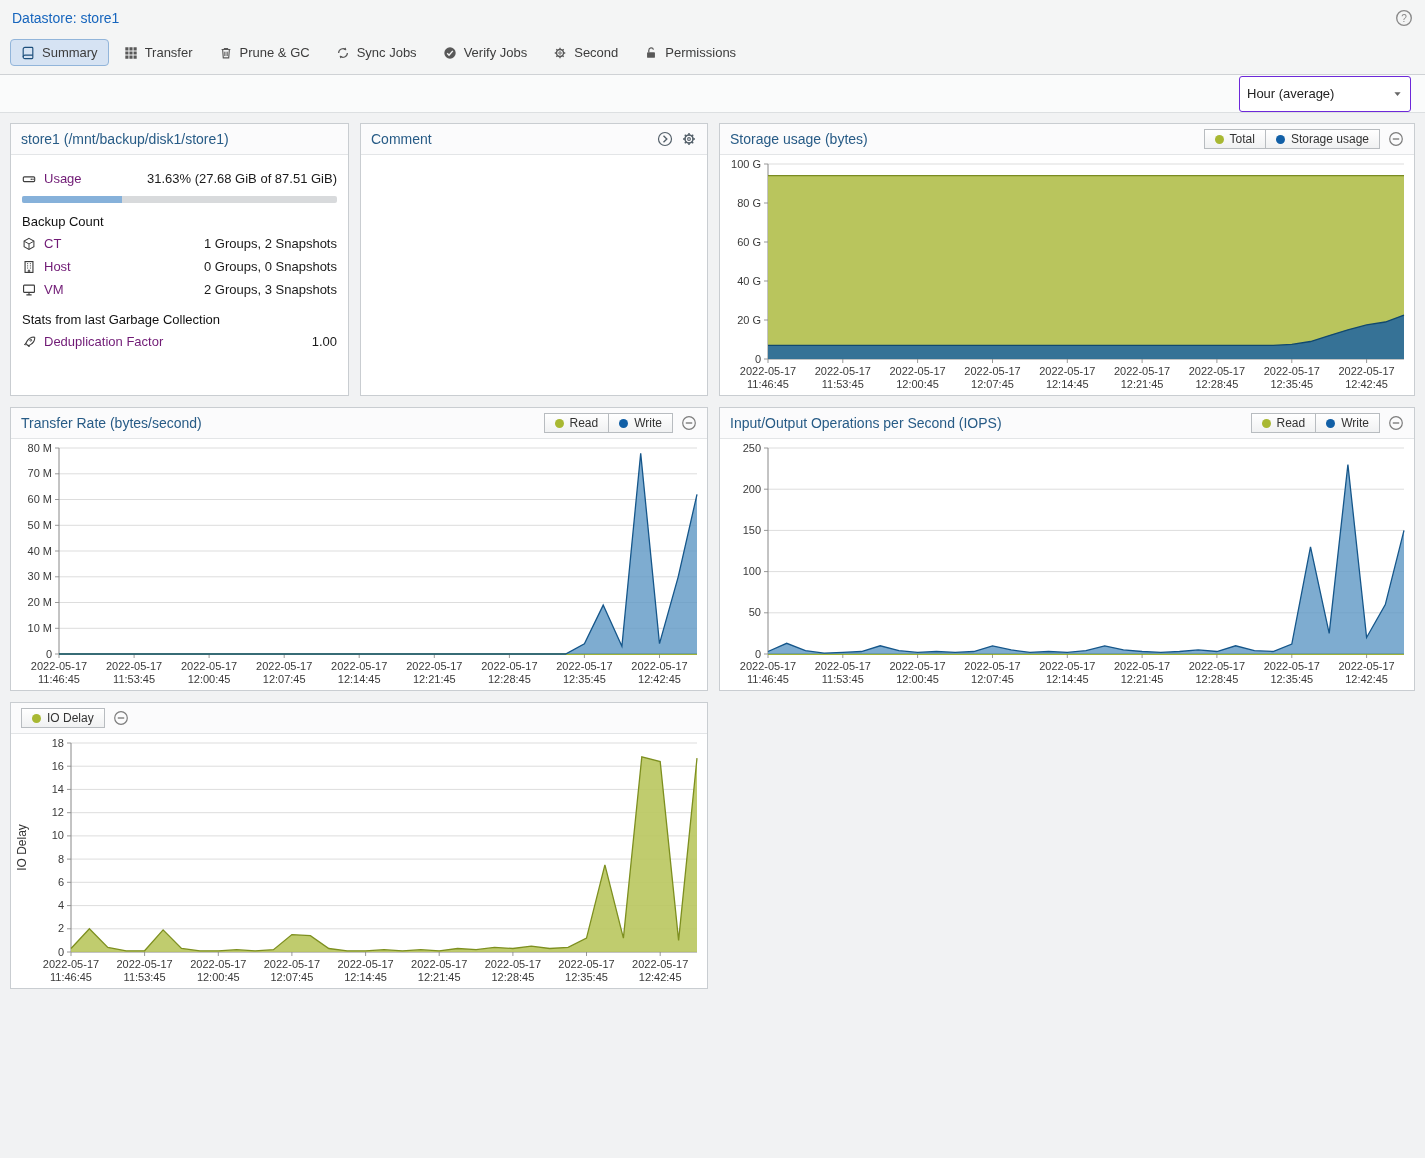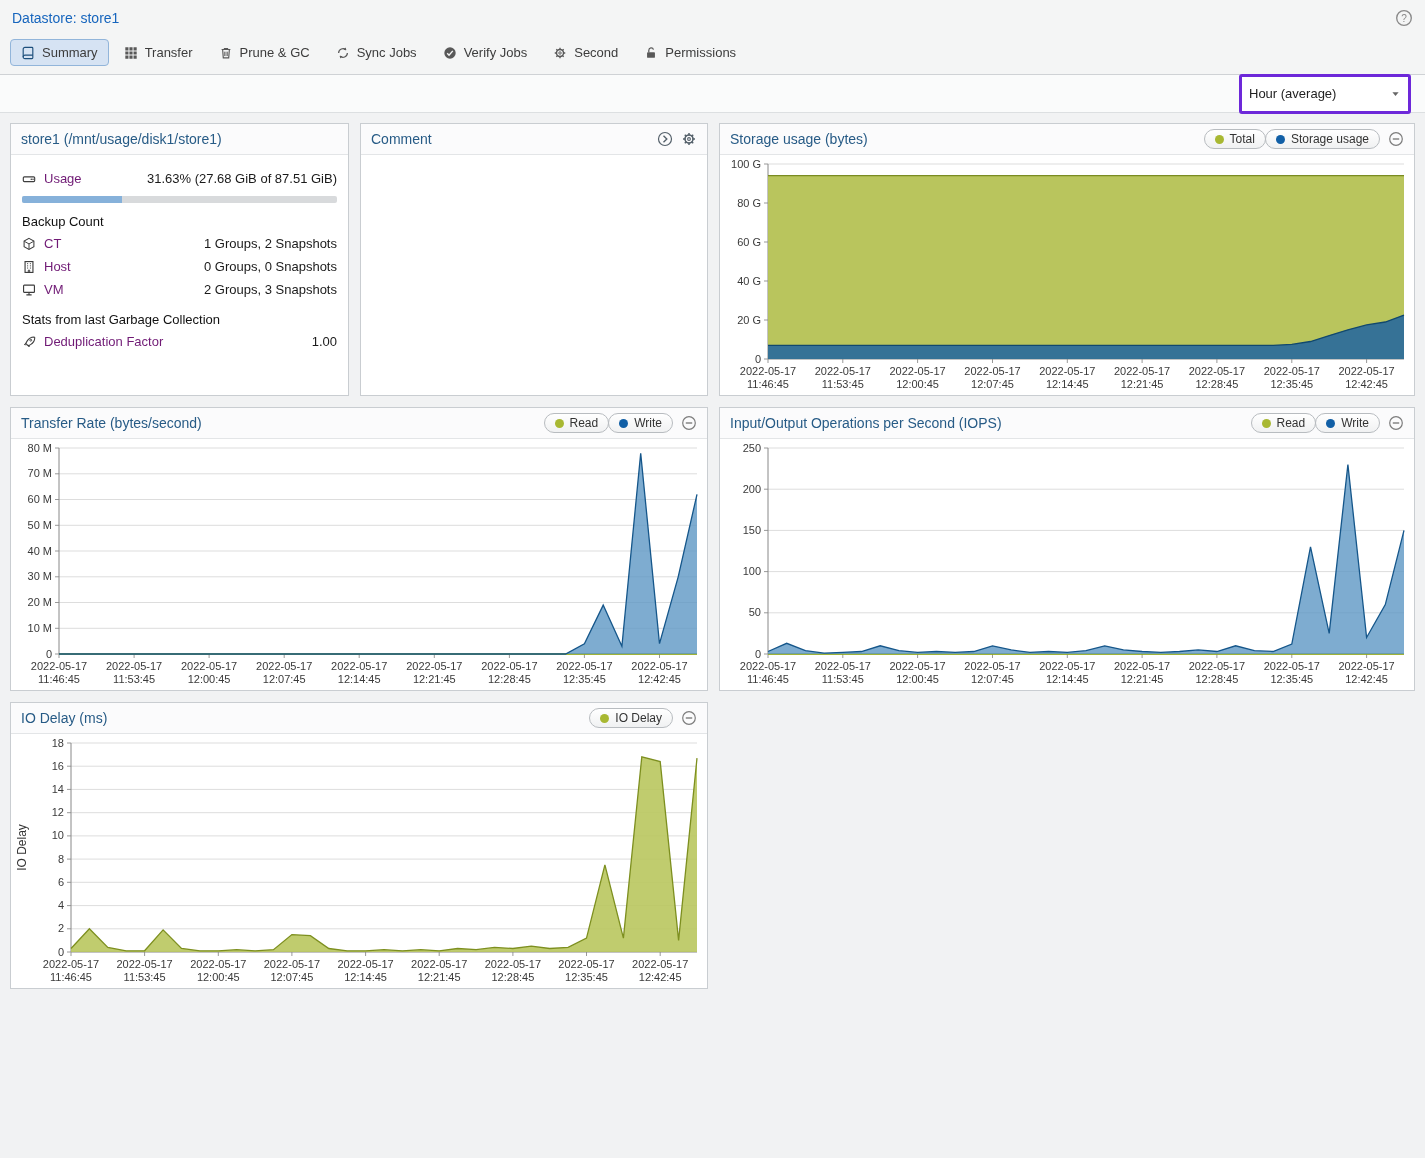--- a/index.html
+++ b/index.html
@@ -7,30 +7,30 @@
   body{font-family:"Liberation Sans","DejaVu Sans",sans-serif;font-size:13px;color:#222;width:1425px}
   .topbar{display:flex;align-items:center;height:36px;padding:0 12px;background:#f4f5f5}
   .page-title{color:#1665bd;font-size:14px}
   .help-btn{margin-left:auto;width:18px;height:18px;color:#8a8a8a;cursor:pointer}
   .tabbar{display:flex;align-items:center;gap:4px;padding:3px 10px 8px;background:#f4f5f5;border-bottom:1px solid #cfd2d5}
   .tab{display:flex;align-items:flex-end;gap:7px;padding:5px 10px;border-radius:4px;color:#3c3c3c;cursor:pointer;border:1px solid transparent;white-space:nowrap}
   .tab .tab-icon{width:14px;height:14px;color:#585858}
   .tab.active{background:#d6e3f3;border-color:#92b5da}
   .tab.active .tab-icon{color:#1d4f7c}
   .toolbar{display:flex;justify-content:flex-end;align-items:center;height:38px;padding:0 14px;background:#fafbfb;border-bottom:1px solid #dcdfe1}
-  .select{display:flex;align-items:center;width:172px;height:25px;background:#fff;border:3px solid #6d28d9;border-radius:3px;padding:17px 7px;cursor:pointer;}
+  .select{display:flex;align-items:center;width:172px;height:25px;background:#fff;border:1px solid #6d28d9;border-radius:3px;padding:17px 7px;cursor:pointer;}
   .select .caret{margin-left:auto;width:11px;height:11px;color:#666;flex:none}
   .content{display:grid;grid-template-columns:339px 348px 1fr;gap:11px;padding:10px}
   .panel{background:#fff;border:1px solid #c9cdd1;display:flex;flex-direction:column;min-width:0}
   .panel-header{display:flex;align-items:center;gap:8px;padding:5px 10px;background:#fbfbfc;border-bottom:1px solid #e3e5e7;min-height:31px;flex:none}
   .panel-title{color:#275b86;font-size:14px;flex:1;white-space:nowrap;overflow:hidden}
   .tool-icon{width:16px;height:16px;color:#55616b;cursor:pointer;flex:none}
   .collapse-icon{width:16px;height:16px;color:#7d7d7d;cursor:pointer;flex:none}
   .legend{display:flex;flex:none}
-  .legend-btn{display:inline-flex;align-items:center;gap:6px;padding:2px 10px;border:1px solid #b8bcc0;background:linear-gradient(#ffffff,#f0f1f2);font-size:12px;color:#333;border-radius:10px;cursor:pointer;white-space:nowrap}
+  .legend-btn{display:inline-flex;align-items:center;gap:6px;padding:2px 10px;border:1px solid #b8bcc0;background:linear-gradient(#ffffff,#f0f1f2);font-size:12px;color:#333;border-radius:0;cursor:pointer;white-space:nowrap}
   .legend-btn+.legend-btn{margin-left:-1px}
   .legend-dot{width:9px;height:9px;border-radius:50%;flex:none}
   .chart-body{flex:1;min-height:0;overflow:hidden}
   .p-datastore{grid-column:1;grid-row:1;height:273px}
   .p-comment{grid-column:2;grid-row:1;height:273px}
   .p-storage{grid-column:3;grid-row:1;height:273px}
   .p-transfer{grid-column:1/3;grid-row:2;height:284px}
   .p-iops{grid-column:3;grid-row:2;height:284px}
   .p-iodelay{grid-column:1/3;grid-row:3;height:287px}
   .ds-body{padding:12px 11px;flex:1;overflow:hidden}
@@ -136,21 +136,21 @@
             <path d="M3.5 6h9L8 11.5z" fill="currentColor"></path>
           </svg>
         </span>
     </div>
   </div>
 
   <div class="content">
 
     <div class="panel p-datastore">
       <div class="panel-header">
-        <span class="panel-title">store1 (/mnt/usage/disk1/store1)</span>
+        <span class="panel-title">store1 (/mnt/backup/disk1/store1)</span>
       </div>
       <div class="ds-body">
         <div class="stat-row">
           <span class="stat-icon" data-icon="hdd">
               <svg viewBox="0 0 16 16">
                 <rect x="1.5" y="5.5" width="13" height="5.5" rx="1.2" fill="none" stroke="currentColor" stroke-width="1.3"></rect>
                 <circle cx="10.6" cy="8.2" r=".9" fill="currentColor"></circle>
                 <circle cx="12.6" cy="8.2" r=".9" fill="currentColor"></circle>
               </svg>
             </span>
@@ -456,21 +456,20 @@
             <line x1="48" y1="215" x2="684" y2="215" stroke="#888888"></line>
             <path d="M48.0 215.0 L66.7 215.0 L85.4 215.0 L104.1 215.0 L122.8 215.0 L141.5 215.0 L160.2 215.0 L178.9 215.0 L197.6 215.0 L216.4 215.0 L235.1 215.0 L253.8 215.0 L272.5 215.0 L291.2 215.0 L309.9 215.0 L328.6 215.0 L347.3 215.0 L366.0 215.0 L384.7 215.0 L403.4 215.0 L422.1 215.0 L440.8 215.0 L459.5 215.0 L478.2 215.0 L496.9 215.0 L515.6 215.0 L534.4 215.0 L553.1 215.0 L571.8 215.0 L590.5 215.0 L609.2 215.0 L627.9 215.0 L646.6 215.0 L665.3 215.0 L684.0 215.0 L684.0 215.0 L48.0 215.0 Z" fill="#b5c254" fill-opacity="0.6" stroke="none"></path>
             <path d="M48.0 215.0 L66.7 215.0 L85.4 215.0 L104.1 215.0 L122.8 215.0 L141.5 215.0 L160.2 215.0 L178.9 215.0 L197.6 215.0 L216.4 215.0 L235.1 215.0 L253.8 215.0 L272.5 215.0 L291.2 215.0 L309.9 215.0 L328.6 215.0 L347.3 215.0 L366.0 215.0 L384.7 215.0 L403.4 215.0 L422.1 215.0 L440.8 215.0 L459.5 215.0 L478.2 215.0 L496.9 215.0 L515.6 215.0 L534.4 215.0 L553.1 215.0 L571.8 215.0 L590.5 215.0 L609.2 215.0 L627.9 215.0 L646.6 215.0 L665.3 215.0 L684.0 215.0" fill="none" stroke="#94ae0a" stroke-width="1.3"></path>
             <path d="M48.0 212.5 L66.7 204.3 L85.4 211.7 L104.1 214.2 L122.8 213.4 L141.5 212.5 L160.2 206.8 L178.9 211.7 L197.6 213.4 L216.4 212.5 L235.1 213.4 L253.8 212.5 L272.5 206.8 L291.2 210.9 L309.9 213.4 L328.6 212.5 L347.3 213.4 L366.0 211.7 L384.7 206.8 L403.4 210.9 L422.1 212.5 L440.8 213.4 L459.5 212.5 L478.2 210.9 L496.9 212.5 L515.6 206.8 L534.4 211.7 L553.1 212.5 L571.8 205.1 L590.5 107.9 L609.2 194.4 L627.9 25.5 L646.6 198.5 L665.3 165.6 L684.0 91.4 L684.0 215.0 L48.0 215.0 Z" fill="#5e97c4" fill-opacity="0.8" stroke="none"></path>
             <path d="M48.0 212.5 L66.7 204.3 L85.4 211.7 L104.1 214.2 L122.8 213.4 L141.5 212.5 L160.2 206.8 L178.9 211.7 L197.6 213.4 L216.4 212.5 L235.1 213.4 L253.8 212.5 L272.5 206.8 L291.2 210.9 L309.9 213.4 L328.6 212.5 L347.3 213.4 L366.0 211.7 L384.7 206.8 L403.4 210.9 L422.1 212.5 L440.8 213.4 L459.5 212.5 L478.2 210.9 L496.9 212.5 L515.6 206.8 L534.4 211.7 L553.1 212.5 L571.8 205.1 L590.5 107.9 L609.2 194.4 L627.9 25.5 L646.6 198.5 L665.3 165.6 L684.0 91.4" fill="none" stroke="#15568a" stroke-width="1.3"></path>
           </svg></div>
     </div>
 
     <div class="panel p-iodelay">
       <div class="panel-header">
-        <span class="panel-title">IO Delay (ms)</span>
         <span class="legend">
             <span class="legend-btn">
               <span class="legend-dot" style="background:#a8b832"></span>
               <span>IO Delay</span>
             </span>
           </span>
         <span class="collapse-icon" data-icon="minus-circle">
             <svg viewBox="0 0 16 16">
               <circle cx="8" cy="8" r="6.3" fill="none" stroke="currentColor" stroke-width="1.2"></circle>
               <path d="M4.8 8h6.4" stroke="currentColor" stroke-width="1.4"></path>

